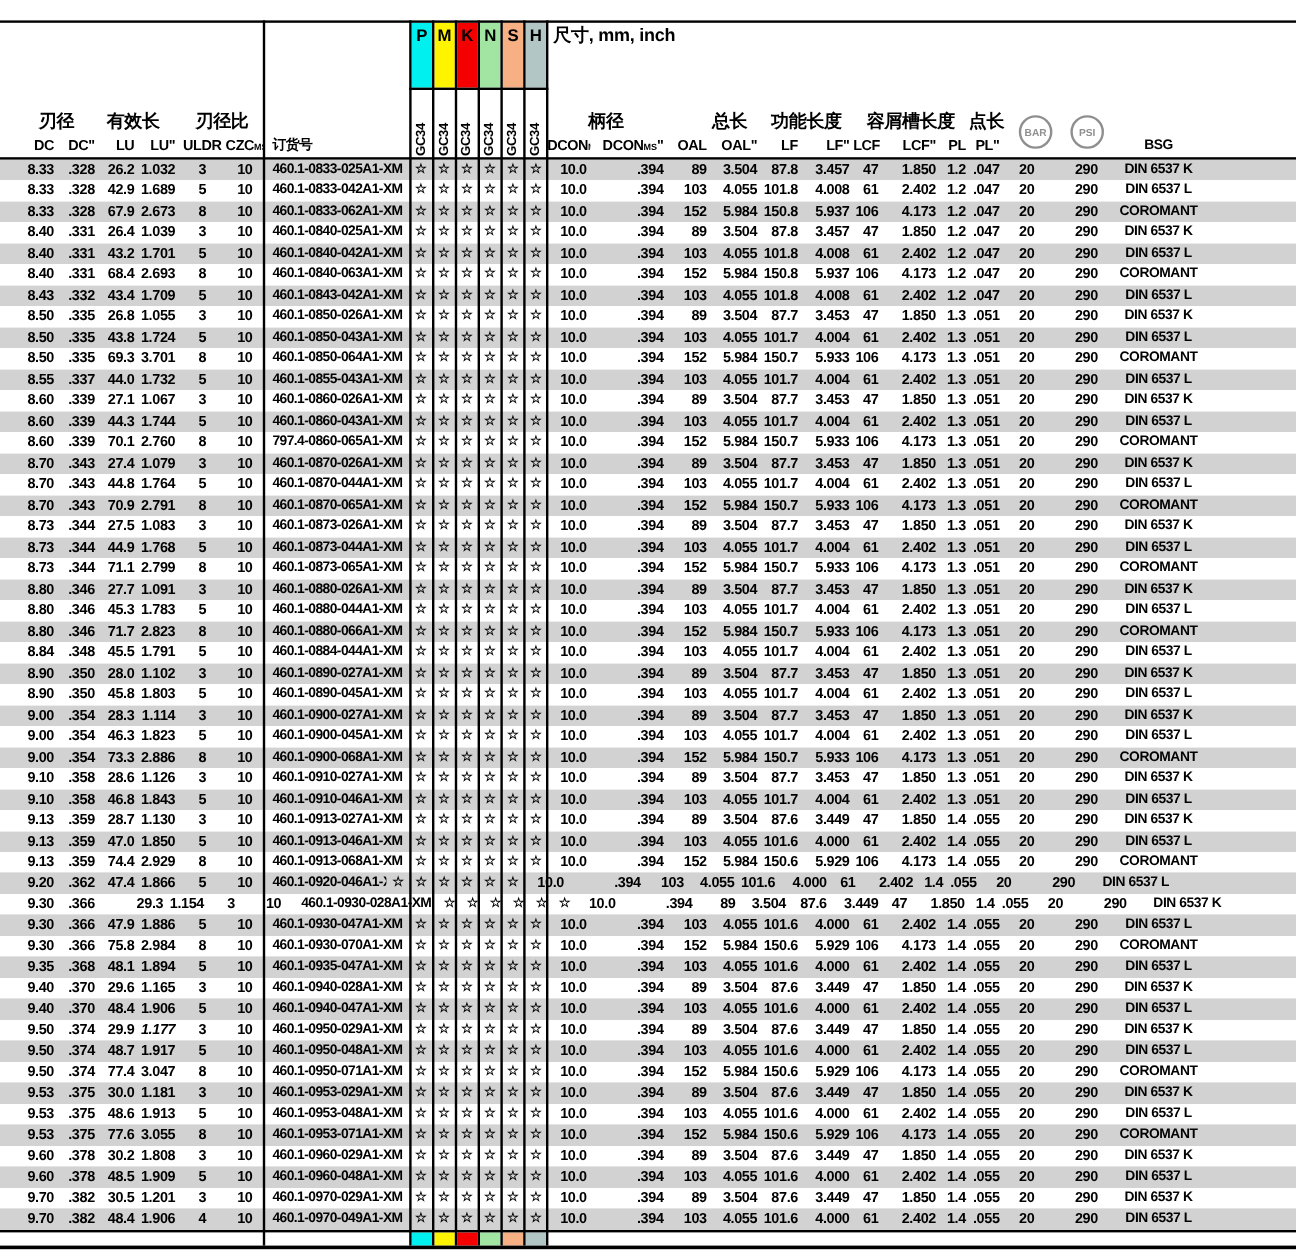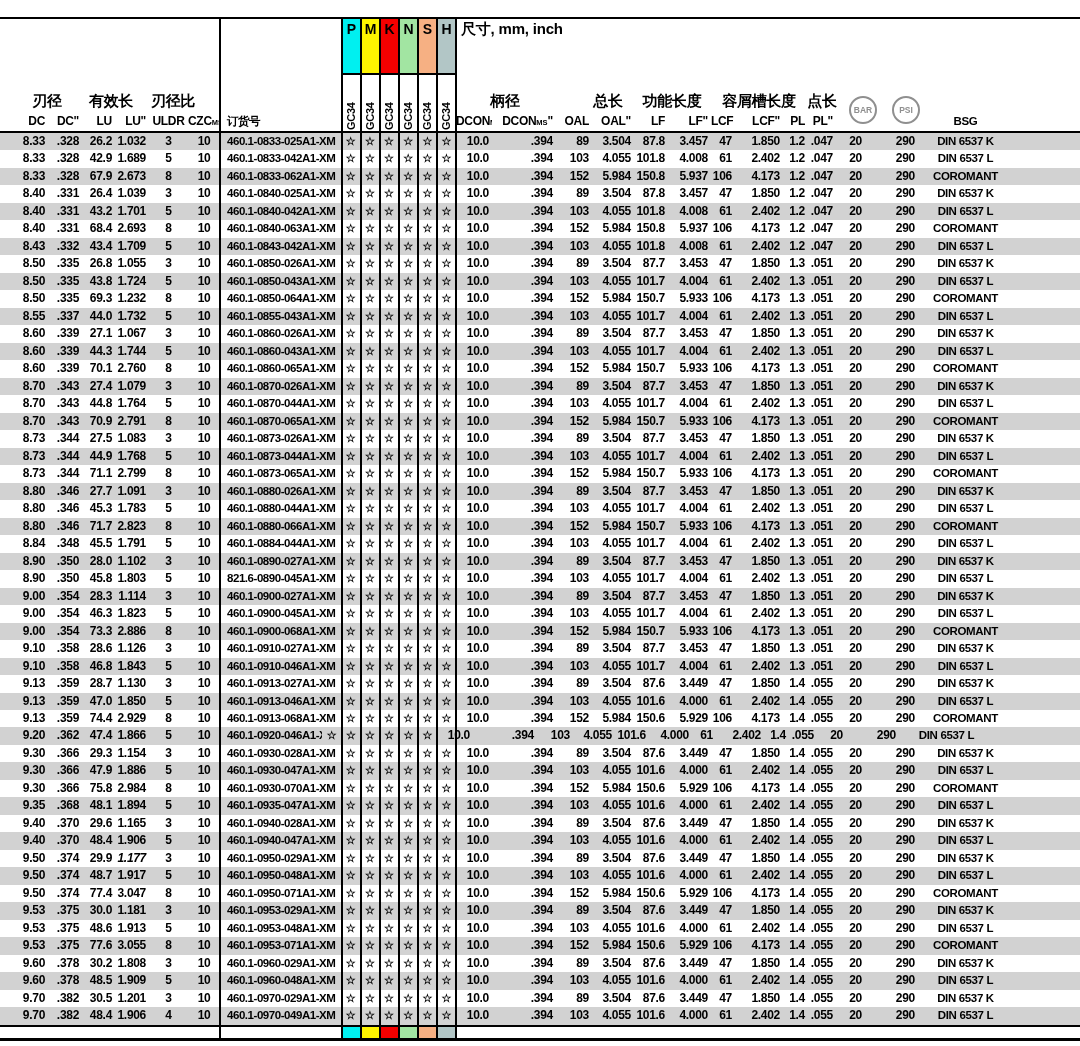--- a/index.html
+++ b/index.html
@@ -59,21 +59,21 @@
   <div class="vline vl" style="left:379px"></div>
   <div class="vline vl" style="left:398px"></div>
   <div class="vline vl" style="left:417px"></div>
   <div class="vline vl" style="left:436px"></div>
   <div class="vline vl" style="left:455px"></div>
 
   <div class="size-note">尺寸,  mm, inch</div>
 
   <div class="grp" style="left:12px;width:70px">刃径</div>
   <div class="grp" style="left:76px;width:70px">有效长</div>
-  <div class="grp" style="left:138px;width:70px">刃径比</div>
+  <div class="grp" style="left:150px;width:70px">刃径比</div>
   <div class="grp" style="left:470px;width:70px">柄径</div>
   <div class="grp" style="left:573px;width:70px">总长</div>
   <div class="grp" style="left:637px;width:70px">功能长度</div>
   <div class="grp" style="left:719px;width:80px">容屑槽长度</div>
   <div class="grp" style="left:787px;width:70px">点长</div>
 
   <div class="circle" style="left:849px">BAR</div>
   <div class="circle" style="left:892px">PSI</div>
 
   <div id="materials">
@@ -392,21 +392,21 @@
         <div class="cell al-r" style="width: 28px;">.051</div>
         <div class="cell al-r" style="width: 29px;">20</div>
         <div class="cell al-r" style="width: 53px;">290</div>
         <div class="cell al-c c-bsg" style="width: 95px;">DIN 6537 L</div>
         <div class="cell al-c" style="width: 67px;"></div>
       </div>
       <div class="row">
         <div class="cell al-r" style="width: 48px;">8.50</div>
         <div class="cell al-r" style="width: 34px;">.335</div>
         <div class="cell al-r" style="width: 33px;">69.3</div>
-        <div class="cell al-r" style="width: 34px;">1.232</div>
+        <div class="cell al-r" style="width: 34px;">3.701</div>
         <div class="cell al-c" style="width: 39px;">8</div>
         <div class="cell al-c" style="width: 32px;">10</div>
         <div class="cell al-l c-order" style="width: 121px;">460.1-0850-064A1-XM</div>
         <div class="cell star" style="width: 19.17px;">☆</div>
         <div class="cell star" style="width: 19.17px;">☆</div>
         <div class="cell star" style="width: 19.17px;">☆</div>
         <div class="cell star" style="width: 19.16px;">☆</div>
         <div class="cell star" style="width: 19.17px;">☆</div>
         <div class="cell star" style="width: 19.16px;">☆</div>
         <div class="cell al-r" style="width: 36px;">10.0</div>
@@ -511,21 +511,21 @@
         <div class="cell al-c c-bsg" style="width: 95px;">DIN 6537 L</div>
         <div class="cell al-c" style="width: 67px;"></div>
       </div>
       <div class="row">
         <div class="cell al-r" style="width: 48px;">8.60</div>
         <div class="cell al-r" style="width: 34px;">.339</div>
         <div class="cell al-r" style="width: 33px;">70.1</div>
         <div class="cell al-r" style="width: 34px;">2.760</div>
         <div class="cell al-c" style="width: 39px;">8</div>
         <div class="cell al-c" style="width: 32px;">10</div>
-        <div class="cell al-l c-order" style="width: 121px;">460.1-0860-065A1-XM</div>
+        <div class="cell al-l c-order" style="width: 121px;">797.4-0860-065A1-XM</div>
         <div class="cell star" style="width: 19.17px;">☆</div>
         <div class="cell star" style="width: 19.17px;">☆</div>
         <div class="cell star" style="width: 19.17px;">☆</div>
         <div class="cell star" style="width: 19.16px;">☆</div>
         <div class="cell star" style="width: 19.17px;">☆</div>
         <div class="cell star" style="width: 19.16px;">☆</div>
         <div class="cell al-r" style="width: 36px;">10.0</div>
         <div class="cell al-r" style="width: 64px;">.394</div>
         <div class="cell al-r" style="width: 36px;">152</div>
         <div class="cell al-r" style="width: 42px;">5.984</div>
@@ -859,21 +859,21 @@
         <div class="cell al-c c-bsg" style="width: 95px;">DIN 6537 K</div>
         <div class="cell al-c" style="width: 67px;"></div>
       </div>
       <div class="row">
         <div class="cell al-r" style="width: 48px;">8.90</div>
         <div class="cell al-r" style="width: 34px;">.350</div>
         <div class="cell al-r" style="width: 33px;">45.8</div>
         <div class="cell al-r" style="width: 34px;">1.803</div>
         <div class="cell al-c" style="width: 39px;">5</div>
         <div class="cell al-c" style="width: 32px;">10</div>
-        <div class="cell al-l c-order" style="width: 121px;">821.6-0890-045A1-XM</div>
+        <div class="cell al-l c-order" style="width: 121px;">460.1-0890-045A1-XM</div>
         <div class="cell star" style="width: 19.17px;">☆</div>
         <div class="cell star" style="width: 19.17px;">☆</div>
         <div class="cell star" style="width: 19.17px;">☆</div>
         <div class="cell star" style="width: 19.16px;">☆</div>
         <div class="cell star" style="width: 19.17px;">☆</div>
         <div class="cell star" style="width: 19.16px;">☆</div>
         <div class="cell al-r" style="width: 36px;">10.0</div>
         <div class="cell al-r" style="width: 64px;">.394</div>
         <div class="cell al-r" style="width: 36px;">103</div>
         <div class="cell al-r" style="width: 42px;">4.055</div>
@@ -1145,21 +1145,21 @@
         <div class="cell al-r" style="width: 25px;">1.4</div>
         <div class="cell al-r" style="width: 28px;">.055</div>
         <div class="cell al-r" style="width: 29px;">20</div>
         <div class="cell al-r" style="width: 53px;">290</div>
         <div class="cell al-c c-bsg" style="width: 95px;">DIN 6537 L</div>
         <div class="cell al-c" style="width: 67px;"></div>
       </div>
       <div class="row">
         <div class="cell al-r" style="width: 48px;">9.30</div>
         <div class="cell al-r" style="width: 34px;">.366</div>
-        <div class="cell al-r" style="width: 33px;">29.3</div>
+        <div class="cell al-r" style="width: 33px; margin-left: 24px;">29.3</div>
         <div class="cell al-r" style="width: 34px;">1.154</div>
         <div class="cell al-c" style="width: 39px;">3</div>
         <div class="cell al-c" style="width: 32px;">10</div>
         <div class="cell al-l c-order" style="width: 121px;">460.1-0930-028A1-XM</div>
         <div class="cell star" style="width: 19.17px;">☆</div>
         <div class="cell star" style="width: 19.17px;">☆</div>
         <div class="cell star" style="width: 19.17px;">☆</div>
         <div class="cell star" style="width: 19.16px;">☆</div>
         <div class="cell star" style="width: 19.17px;">☆</div>
         <div class="cell star" style="width: 19.16px;">☆</div>

